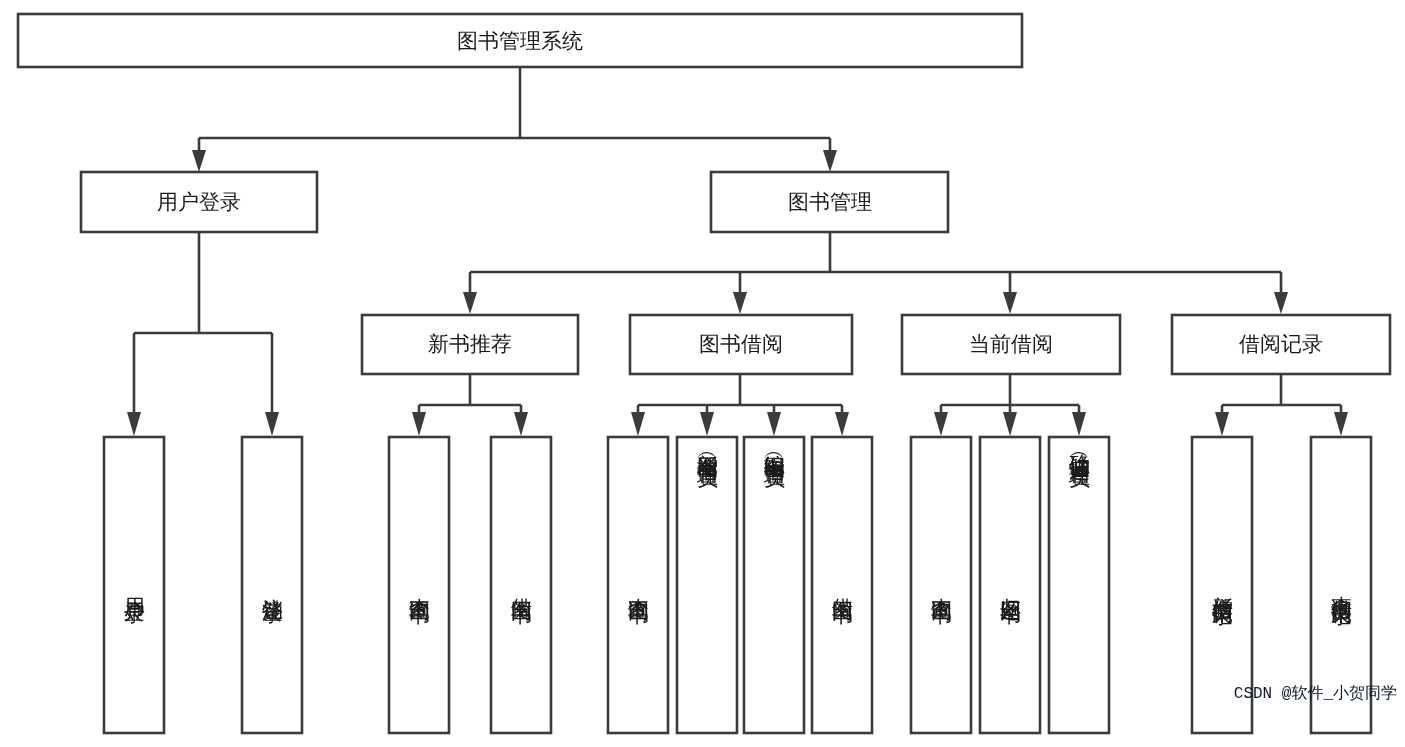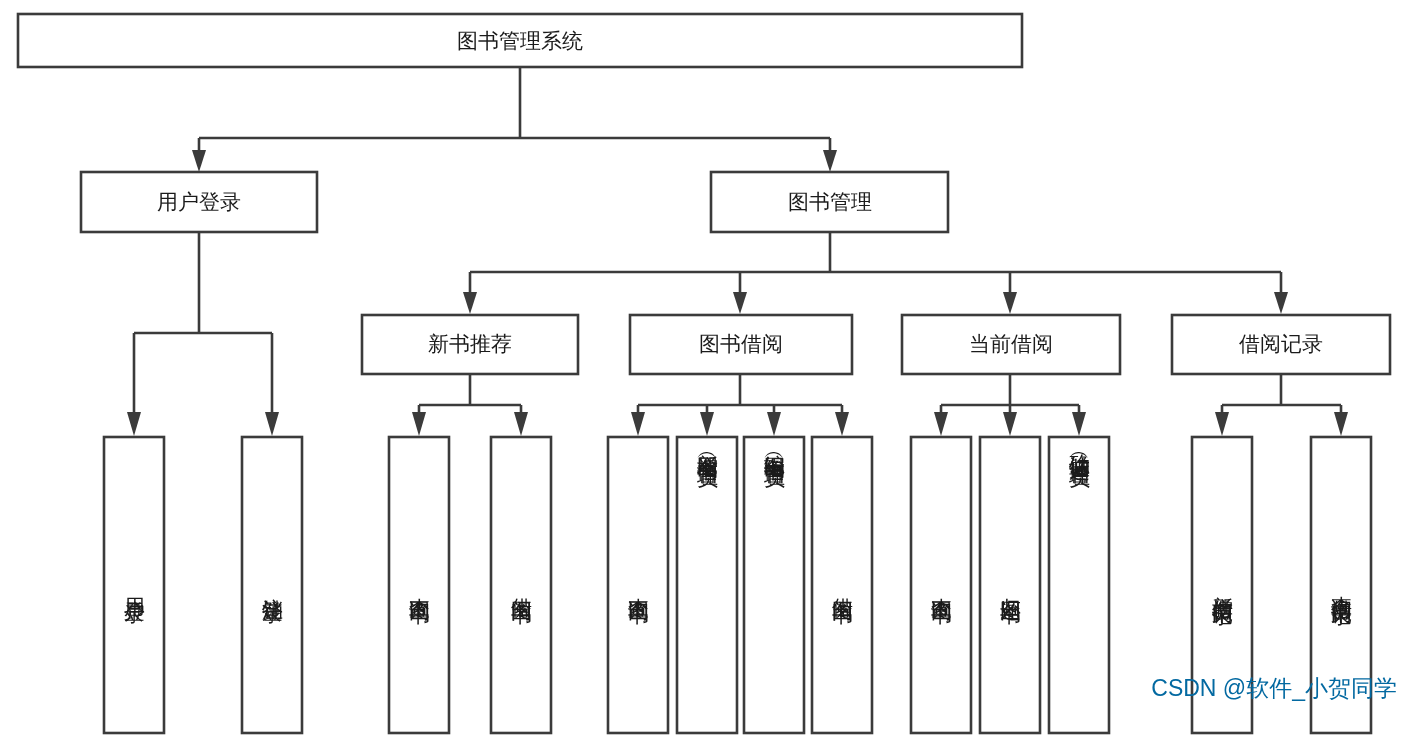--- a/index.html
+++ b/index.html
@@ -64,23 +64,23 @@
     line-height: 1.18;
     color: #1b1b1b;
     letter-spacing: 2px;
     white-space: nowrap;
     text-align: center;
   }
   .watermark {
     position: absolute;
     right: 8px;
     bottom: 6px;
-    font-family: Liberation Sans, sans-serif;
-    font-size: 23px;
-    color: #0369a1;
+    font-family: Liberation Mono, monospace;
+    font-size: 16px;
+    color: #0f172a;
     white-space: nowrap;
   }
 </style>
 </head>
 <body>
 
 <div id="diagram-root">
 
   <svg id="tree-svg" viewBox="0 0 1405 747">
 

